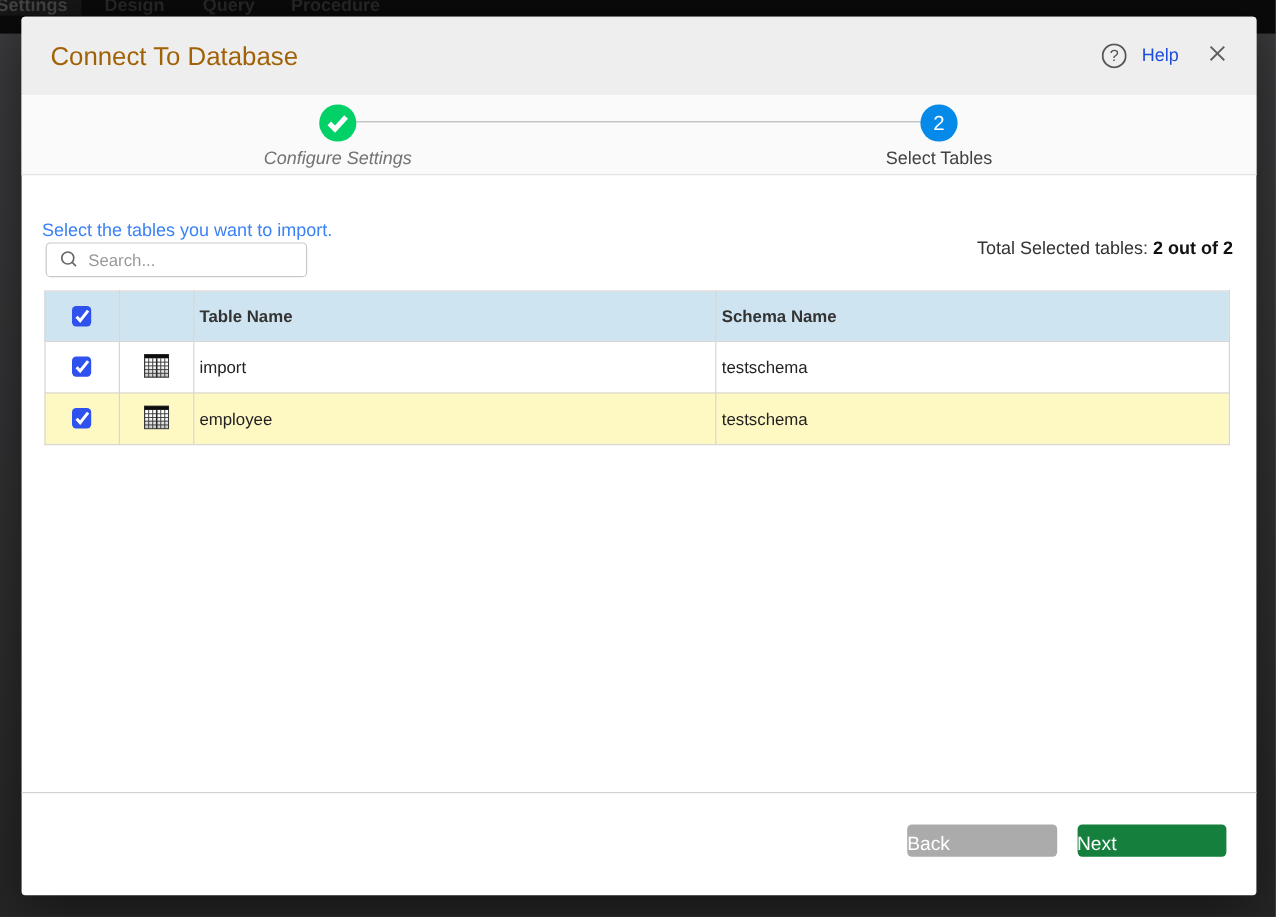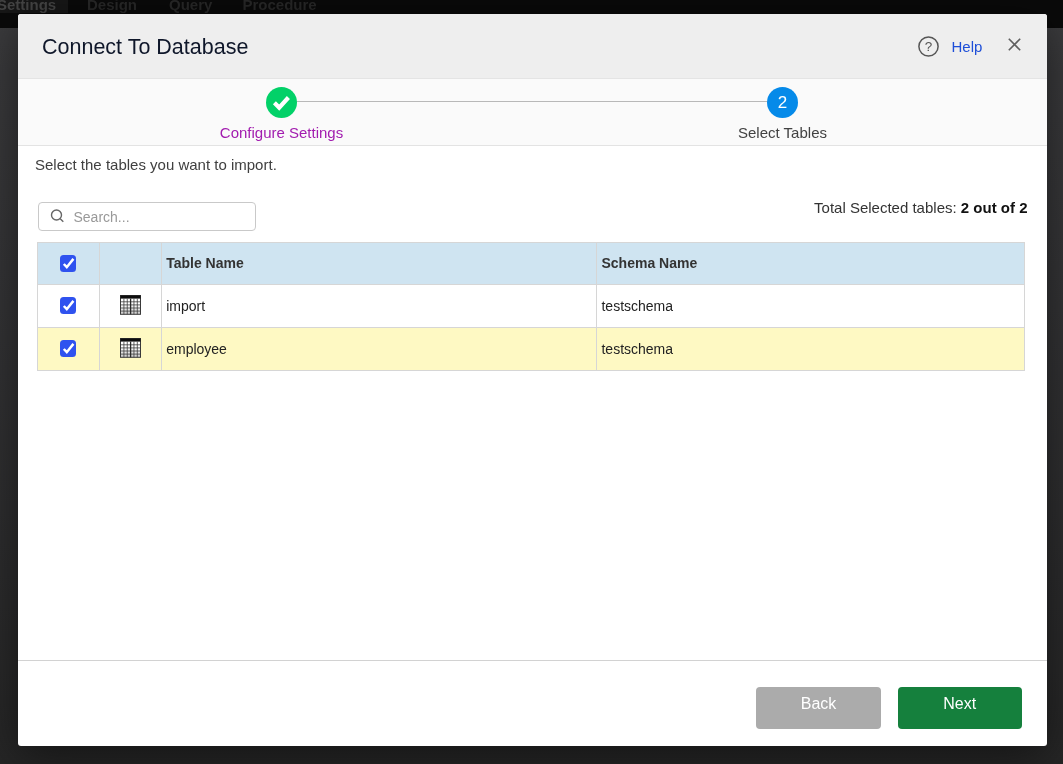--- a/index.html
+++ b/index.html
@@ -12,54 +12,54 @@
   .menu { position:absolute; font-size:15px; font-weight:bold; line-height:17px; top:-4.5px; }
   .m1 { left:-3px; color:#454545; }
   .m2 { left:87px; color:#282828; }
   .m3 { left:169px; color:#282828; }
   .m4 { left:242.5px; color:#282828; }
 
   .modal { position:absolute; left:18px; top:13.5px; width:1028.5px; height:732.5px;
     background:#fff; border-radius:3px; box-shadow:0 10px 45px rgba(0,0,0,0.5); }
 
   .mhead { position:absolute; left:0; top:0; width:100%; height:65.5px; background:#eeeeee; border-radius:3px 3px 0 0; border-bottom:1px solid #e4e4e4; }
-  .mtitle { position:absolute; left:24px; top:21.5px; font-size:21.5px; line-height:25px; color:#0f172a; }
+  .mtitle { position:absolute; left:24px; top:21.5px; font-size:21.5px; line-height:25px; color:#a16207; }
   .help-icon { position:absolute; left:900px; top:22px; }
   .help-txt { position:absolute; left:933.5px; top:24px; font-size:15px; line-height:17.5px; color:#1d4ed8; }
   .close-icon { position:absolute; left:989.5px; top:24px; }
 
   .stepper { position:absolute; left:0; top:65.5px; width:100%; height:66.5px; background:#fafafa; border-bottom:1px solid #e3e3e3; }
   .stepline { position:absolute; left:263.5px; top:22.2px; width:501px; height:1px; background:#b8b8b8; }
   .circ { position:absolute; top:7.5px; width:31px; height:31px; border-radius:50%; }
   .circ.green { left:248px; background:#02d168; }
   .circ.blue { left:749px; background:#058ae9; color:#fff; font-size:17px; text-align:center; line-height:31px; }
   .slabel { position:absolute; top:45px; font-size:15px; white-space:nowrap; }
-  .sl1 { left:263.5px; transform:translateX(-50%); color:#a21caf; }
+  .sl1 { left:263.5px; transform:translateX(-50%); color:#737373;font-style:italic; }
   .sl2 { left:764.5px; transform:translateX(-50%); color:#424242; }
 
-  .instr { position:absolute; left:17px; top:142px; font-size:15px; color:#404040; }
+  .instr { position:absolute; left:17px; top:170px; font-size:15px; color:#3b82f6; }
   .search { position:absolute; left:19.5px; top:188.5px; width:218.5px; height:28.5px; background:#fff;
     border:1px solid #c9c9c9; border-radius:4px; }
   .search .ph { position:absolute; left:35px; top:6px; font-size:14px; color:#999; }
   .total { position:absolute; right:19px; top:185.5px; font-size:15px; color:#333;text-align:right; }
   .total b { color:#111; }
 
   table.tbl { position:absolute; left:18.5px; top:228.5px; width:988px; border-collapse:collapse; table-layout:fixed; }
   table.tbl td, table.tbl th { border:1px solid #d6d6d6; font-size:14px; padding:12px; }
   table.tbl th { background:#cfe4f1; height:34.5px; text-align:left; color:#333; }
   table.tbl td { height:34px; color:#222; }
   table.tbl tr.alt td { background:#fef9c3; }
   .cw1 { width:62px; } .cw2 { width:62.2px; } .cw3 { width:435.3px; }
   table.tbl td.ctext, table.tbl th.ctext { padding-left:4.5px; }
   .cb { display:block; margin:0 auto; width:16.5px; height:16.5px; background:#2f52ef; border-radius:3.5px; position:relative; }
   .ticon { display:block; margin:-3px auto 0; width:21px; height:21px; }
 
   .foot-hr { position:absolute; left:0; top:646.5px; width:100%; height:1px; background:#d2d2d2; }
-  .btn { position:absolute; top:673.5px; height:42px; border-radius:4px; color:#fff; font-size:16px;
-    text-align:center; line-height:34.5px; }
+  .btn { position:absolute; top:673.5px; height:27px; border-radius:4px; color:#fff; font-size:16px;
+    line-height:34.5px; }
   .btn.back { left:738px; width:125px; background:#ababab; }
   .btn.next { left:879.5px; width:124.5px; background:#15803d; }
 </style>
 </head>
 <body>
   <div class="backdrop"></div>
   <div class="topbar">
     <div class="tab-active"></div>
     <div class="menu m1">Settings</div>
     <div class="menu m2">Design</div>

